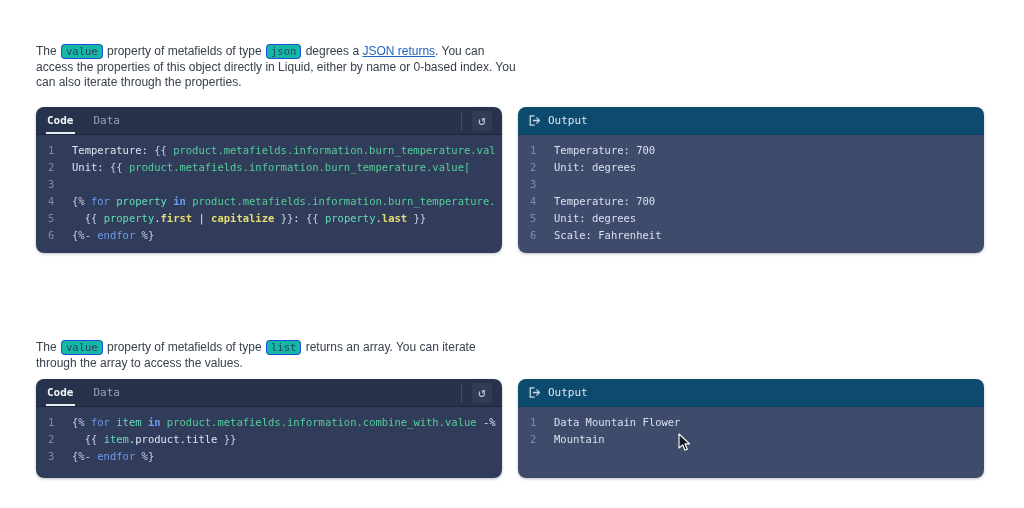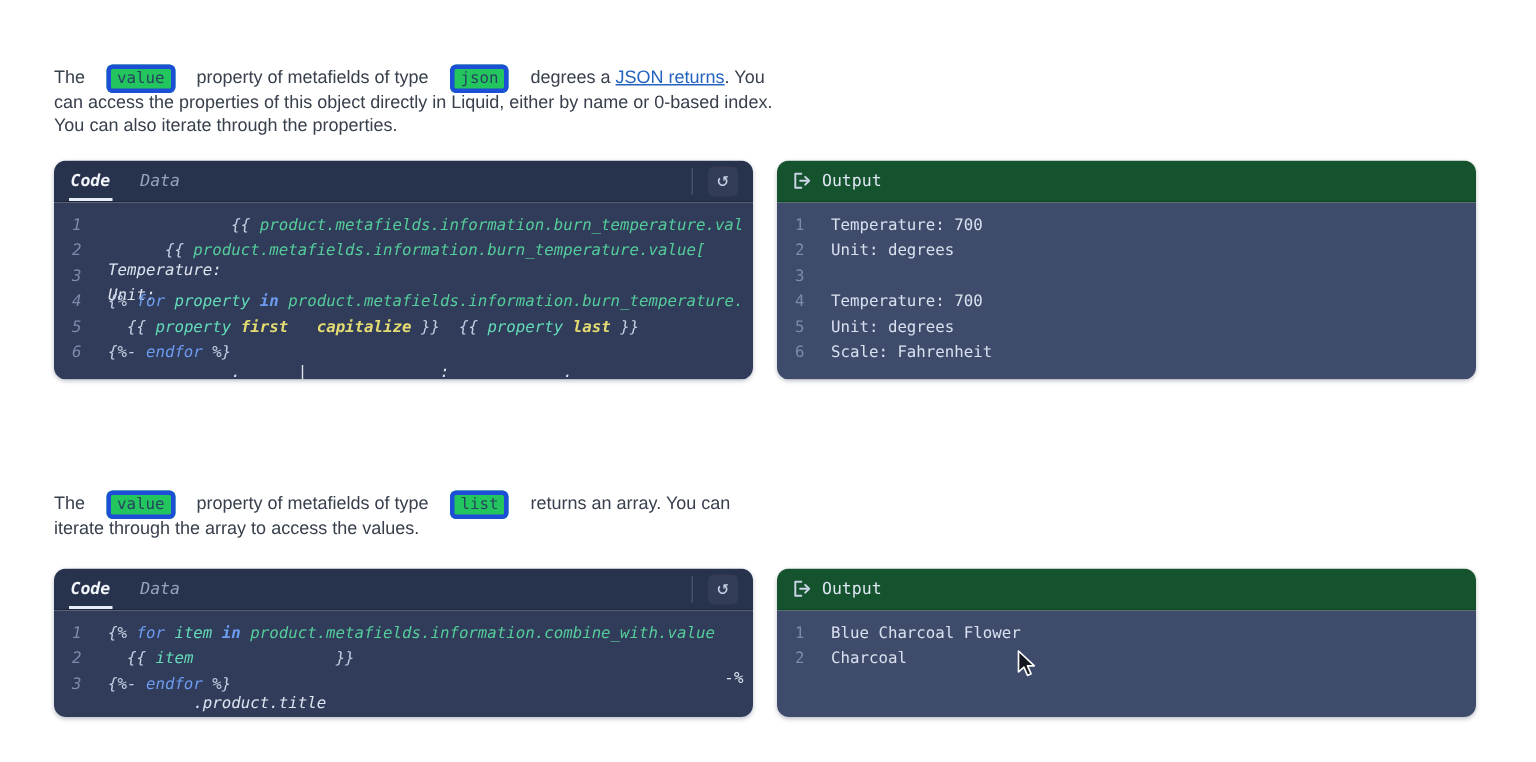--- a/index.html
+++ b/index.html
@@ -21,40 +21,40 @@
     font-family:"DejaVu Sans Mono", monospace;
     font-size:12.8px; font-weight:bold;
   }
   .section-para {
     position:absolute; left:36px; width:482px;
     font-size:12px; line-height:15.5px; color:#38404d;
   }
   .chip {
     font-family:"DejaVu Sans Mono", monospace;
     font-size:10.5px; color:#27445f;
-    background:#22c55e; border:3px solid #1d4ed8; border-radius:4px;
-    padding:0 4px 1px 4px; margin:0 11px;
+    background:#14b8a6; border:1px solid #1d4ed8; border-radius:4px;
+    padding:0 4px 1px 4px; margin:0 1px;
   }
   .doc-link { color:#2563c0; text-decoration:underline; cursor:pointer; }
 
   
   .panel {
     position:absolute; border-radius:8px; overflow:hidden;
     box-shadow:0 1px 3px rgba(20,30,60,.28);
   }
-  .col-left  { left:36px;  width:466px;font-style:italic; }
+  .col-left  { left:36px;  width:466px; }
   .col-right { left:518px; width:466px; }
 
   .panel-header {
     height:28px; display:flex; align-items:center;
     padding:0 10px; font-family:"DejaVu Sans Mono", monospace;
     font-size:11px;
   }
   .code-panel .panel-header { background:#27324d; border-bottom:1px solid rgba(0,0,0,.22); }
-  .output-panel .panel-header { background:#14532d; border-bottom:1px solid rgba(0,0,0,.18); }
+  .output-panel .panel-header { background:#0c4a6e; border-bottom:1px solid rgba(0,0,0,.18); }
 
   .tabs { display:flex; gap:18px; flex:1; height:100%; align-items:stretch; }
   .tab {
     display:flex; align-items:center; color:#97a3bd; cursor:pointer;
     border-bottom:2px solid transparent; border-top:2px solid transparent;
     padding:0 1px;
   }
   .tab.active { color:#f2f5fa; font-weight:bold; border-bottom-color:#e8ecf4; }
 
   .refresh-wrap {
@@ -77,36 +77,36 @@
     font-size:10.5px; line-height:17px; white-space:pre; overflow:hidden;
   }
   .code-panel .panel-body   { background:#303c59; height:calc(100% - 28px); }
   .output-panel .panel-body { background:#3e4b6b; height:calc(100% - 28px); }
 
   .code-line { display:flex; height:17px; }
   .ln { width:11px; margin-right:13px; color:#7e8aa9; flex:none; text-align:left; }
   .line-text { color:#d9e0ef; }
 
   
-  .tk-p { color:#dde4f0;margin-top:30px; }
+  .tk-p { color:#dde4f0; }
   .tk-b { color:#c5cfe3; }
   .tk-g { color:#55cd9b; }
   .tk-v { color:#63dbb8; }
   .tk-k { color:#6d9bf0; }
   .tk-ki{ color:#6d9bf0; font-weight:bold; }
   .tk-y { color:#e4dc72; font-weight:bold; }
   .tk-s { color:#e0666d;margin-left:32px; }
 
   
   #row1-code, #row1-output { top:107px; height:146px; }
   #row2-code, #row2-output { top:379px; height:99px; }
   #heading-1 { top:12px; }
   #para-1    { top:44px; }
   #heading-2 { top:304px; }
-  #para-2    { top:328px; }
+  #para-2    { top:340px; }
 
   #mouse-cursor { position:absolute; z-index:50; pointer-events:none; }
 </style>
 </head>
 <body>
 
 <div class="stage">
 
 
   <p class="section-para" id="para-1"><span>The </span><code class="chip">value</code><span> property of metafields of type </span><code class="chip">json</code><span> degrees a </span><a class="doc-link">JSON returns</a><span>. You can access the properties of this object directly in Liquid, either by name or 0-based index. You can also iterate through the properties.</span></p>
@@ -162,21 +162,21 @@
     <div class="panel-header">
       <span class="output-icon">
         <svg width="13" height="13" viewBox="0 0 13 13" fill="none" stroke="#ccd5e8" stroke-width="1.3" stroke-linecap="round" stroke-linejoin="round">
           <path d="M6.2 1.8 H2.2 V11.2 H6.2"></path>
           <path d="M5.4 6.5 H11.2"></path>
           <path d="M8.8 3.9 L11.4 6.5 L8.8 9.1"></path>
         </svg>
       </span>
       <span class="output-title">Output</span>
     </div>
-    <div class="panel-body"><div class="code-line"><span class="ln">1</span><span class="line-text">Blue Charcoal Flower</span></div><div class="code-line"><span class="ln">2</span><span class="line-text">Charcoal</span></div></div>
+    <div class="panel-body"><div class="code-line"><span class="ln">1</span><span class="line-text">Data Mountain Flower</span></div><div class="code-line"><span class="ln">2</span><span class="line-text">Mountain</span></div></div>
   </div>
 
   <div id="mouse-cursor" style="left: 678px; top: 433px;">
     <svg width="14" height="20" viewBox="0 0 14 20">
       <path d="M1 1 L1 15 L4.6 11.8 L7 17.3 L9.4 16.2 L7 10.9 L11.6 10.9 Z" fill="#15181f" stroke="#ffffff" stroke-width="1.1" stroke-linejoin="round"></path>
     </svg>
   </div>
 
 </div>
 

